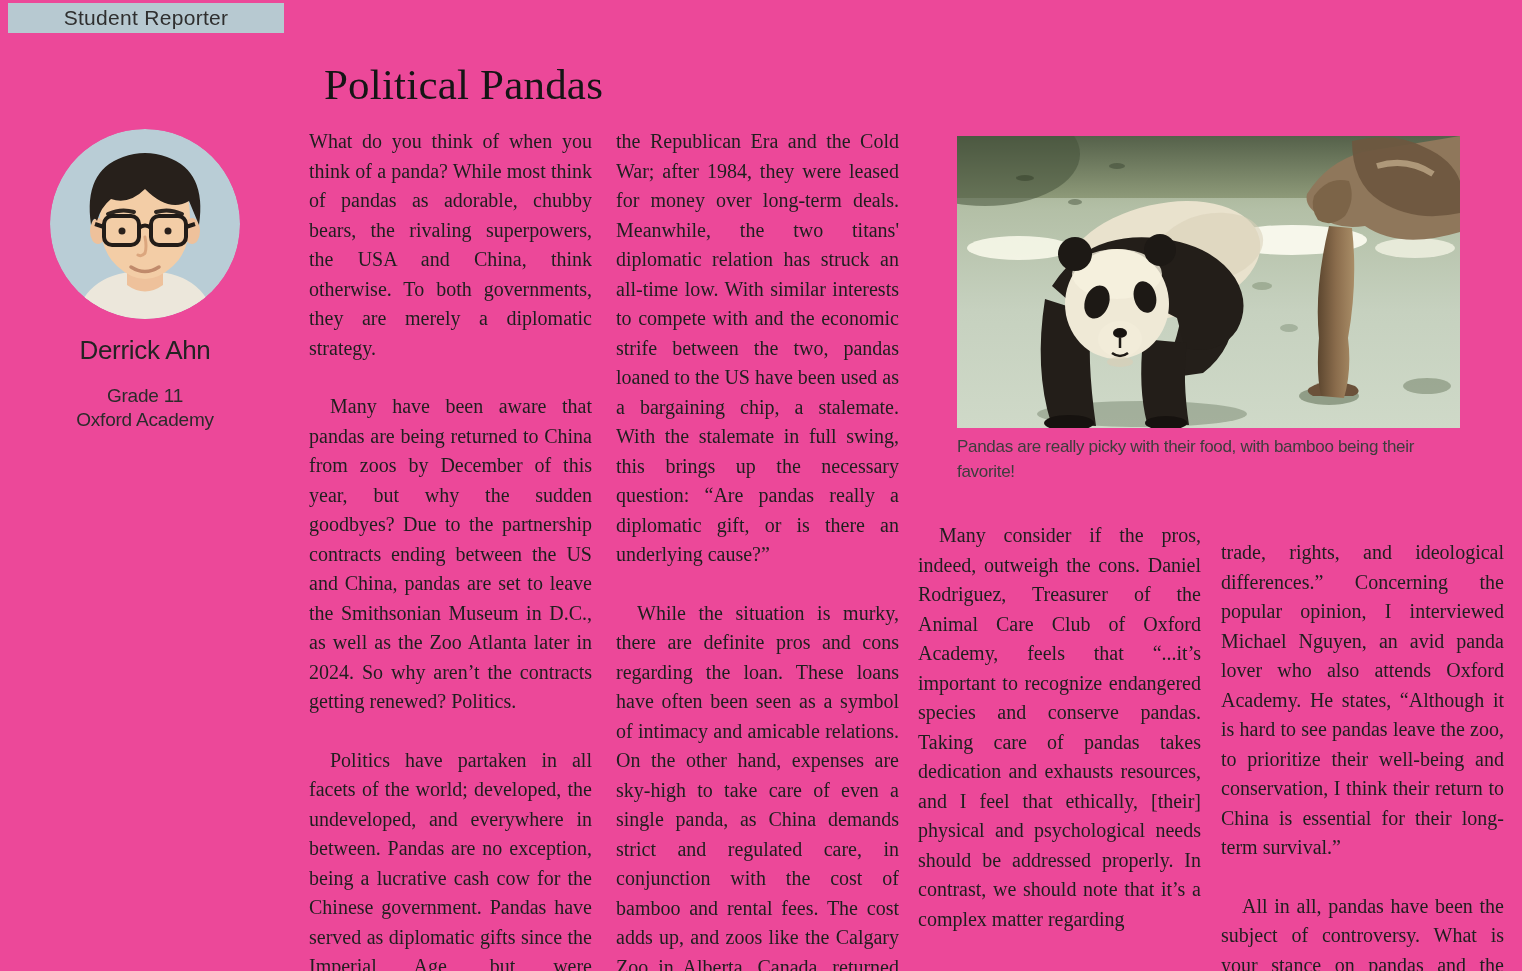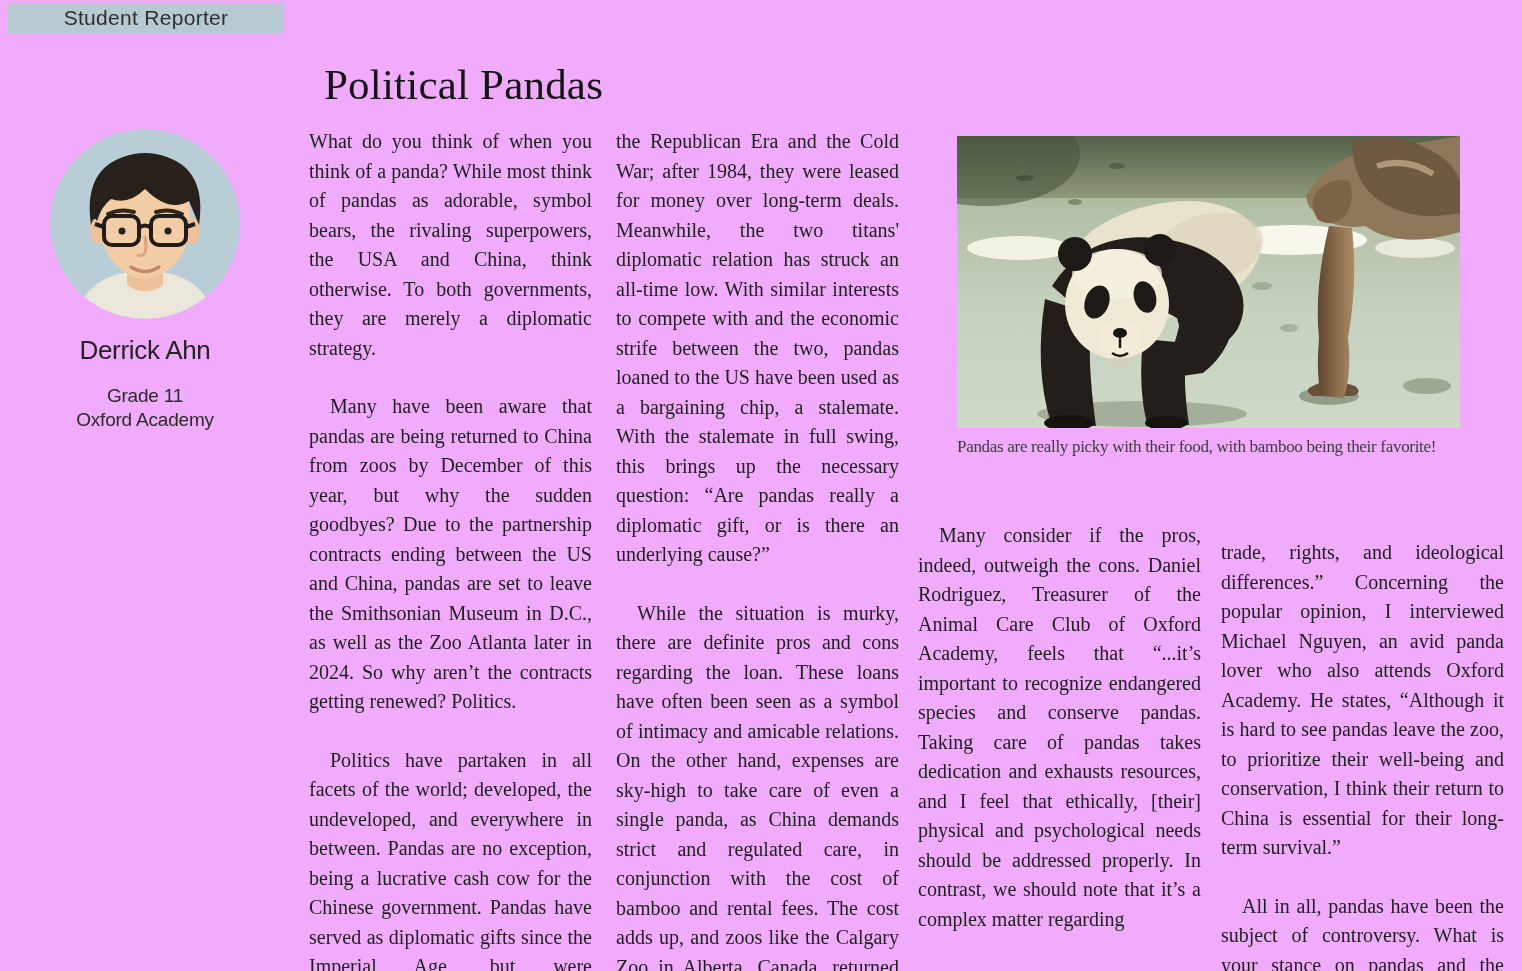--- a/index.html
+++ b/index.html
@@ -1,17 +1,17 @@
 <!DOCTYPE html>
 <html><head>
 <meta charset="utf-8">
 <style>
   html,body{margin:0;padding:0;background:#e9e9e9;}
   .page{
-    position:relative;width:1522px;height:971px;background:#f0abfc;
+    position:relative;width:1522px;height:971px;background:#ec4899;
     font-family:"Liberation Serif","DejaVu Serif",serif;color:#1f1f1f;
     overflow:hidden;margin:0 auto;
   }
   .section-bar{
     position:absolute;left:8px;top:3px;width:276px;height:30px;
     background:#b7c9d1;display:flex;align-items:center;justify-content:center;
   }
   .section-bar span{
     font-family:"Liberation Sans","DejaVu Sans",sans-serif;
     font-size:21px;color:#2f2f2f;letter-spacing:.3px;
@@ -38,21 +38,21 @@
   .col p{margin:0 0 29px 0;text-indent:21px;}
   .col p.no-indent{text-indent:0;}
   .col1{left:309px;top:127px;height:844px;}
   .col2{left:616px;top:127px;height:844px;font-family:Liberation Serif, serif;}
   .col3{left:918px;top:521px;height:450px;}
   .col4{left:1221px;top:521px;height:450px;margin-top:17px;}
   .photo{position:absolute;left:957px;top:136px;width:503px;height:292px;margin:0;}
   .photo svg{display:block;}
   .caption{
     position:absolute;left:957px;top:434px;width:503px;
-    font-family:Liberation Serif, serif;
+    font-family:Liberation Sans, sans-serif;
     font-size:17px;color:#3d3d3d;line-height:25px;letter-spacing:-.3px;
   }
   .caption .cap-source{text-align:right;}
 </style>
 </head>
 <body>
 
 <div class="page">
 
   <div class="section-bar">
@@ -88,21 +88,21 @@
       </svg>
     </div>
     <div class="author-name">Derrick Ahn</div>
     <div class="author-grade">Grade 11</div>
     <div class="author-school">Oxford Academy</div>
   </div>
 
   <h1 class="article-title">Political Pandas</h1>
 
   <div class="col col1">
-    <p class="no-indent">What do you think of when you think of a panda? While most think of pandas as adorable, symbol bears, the rivaling superpowers, the USA and China, think otherwise. To both governments, they are merely a diplomatic strategy.</p>
+    <p class="no-indent">What do you think of when you think of a panda? While most think of pandas as adorable, chubby bears, the rivaling superpowers, the USA and China, think otherwise. To both governments, they are merely a diplomatic strategy.</p>
     <p>Many have been aware that pandas are being returned to China from zoos by December of this year, but why the sudden goodbyes? Due to the partnership contracts ending between the US and China, pandas are set to leave the Smithsonian Museum in D.C., as well as the Zoo Atlanta later in 2024. So why aren’t the contracts getting renewed? Politics.</p>
     <p>Politics have partaken in all facets of the world; developed, the undeveloped, and everywhere in between. Pandas are no exception, being a lucrative cash cow for the Chinese government. Pandas have served as diplomatic gifts since the Imperial Age, but were conventionally used after</p>
   </div>
 
   <div class="col col2">
     <p class="no-indent">the Republican Era and the Cold War; after 1984, they were leased for money over long-term deals. Meanwhile, the two titans' diplomatic relation has struck an all-time low. With similar interests to compete with and the economic strife between the two, pandas loaned to the US have been used as a bargaining chip, a stalemate. With the stalemate in full swing, this brings up the necessary question: “Are pandas really a diplomatic gift, or is there an underlying cause?”</p>
     <p>While the situation is murky, there are definite pros and cons regarding the loan. These loans have often been seen as a symbol of intimacy and amicable relations. On the other hand, expenses are sky-high to take care of even a single panda, as China demands strict and regulated care, in conjunction with the cost of bamboo and rental fees. The cost adds up, and zoos like the Calgary Zoo in Alberta, Canada, returned pandas early due to the</p>
   </div>
 
   <div class="col col3">

